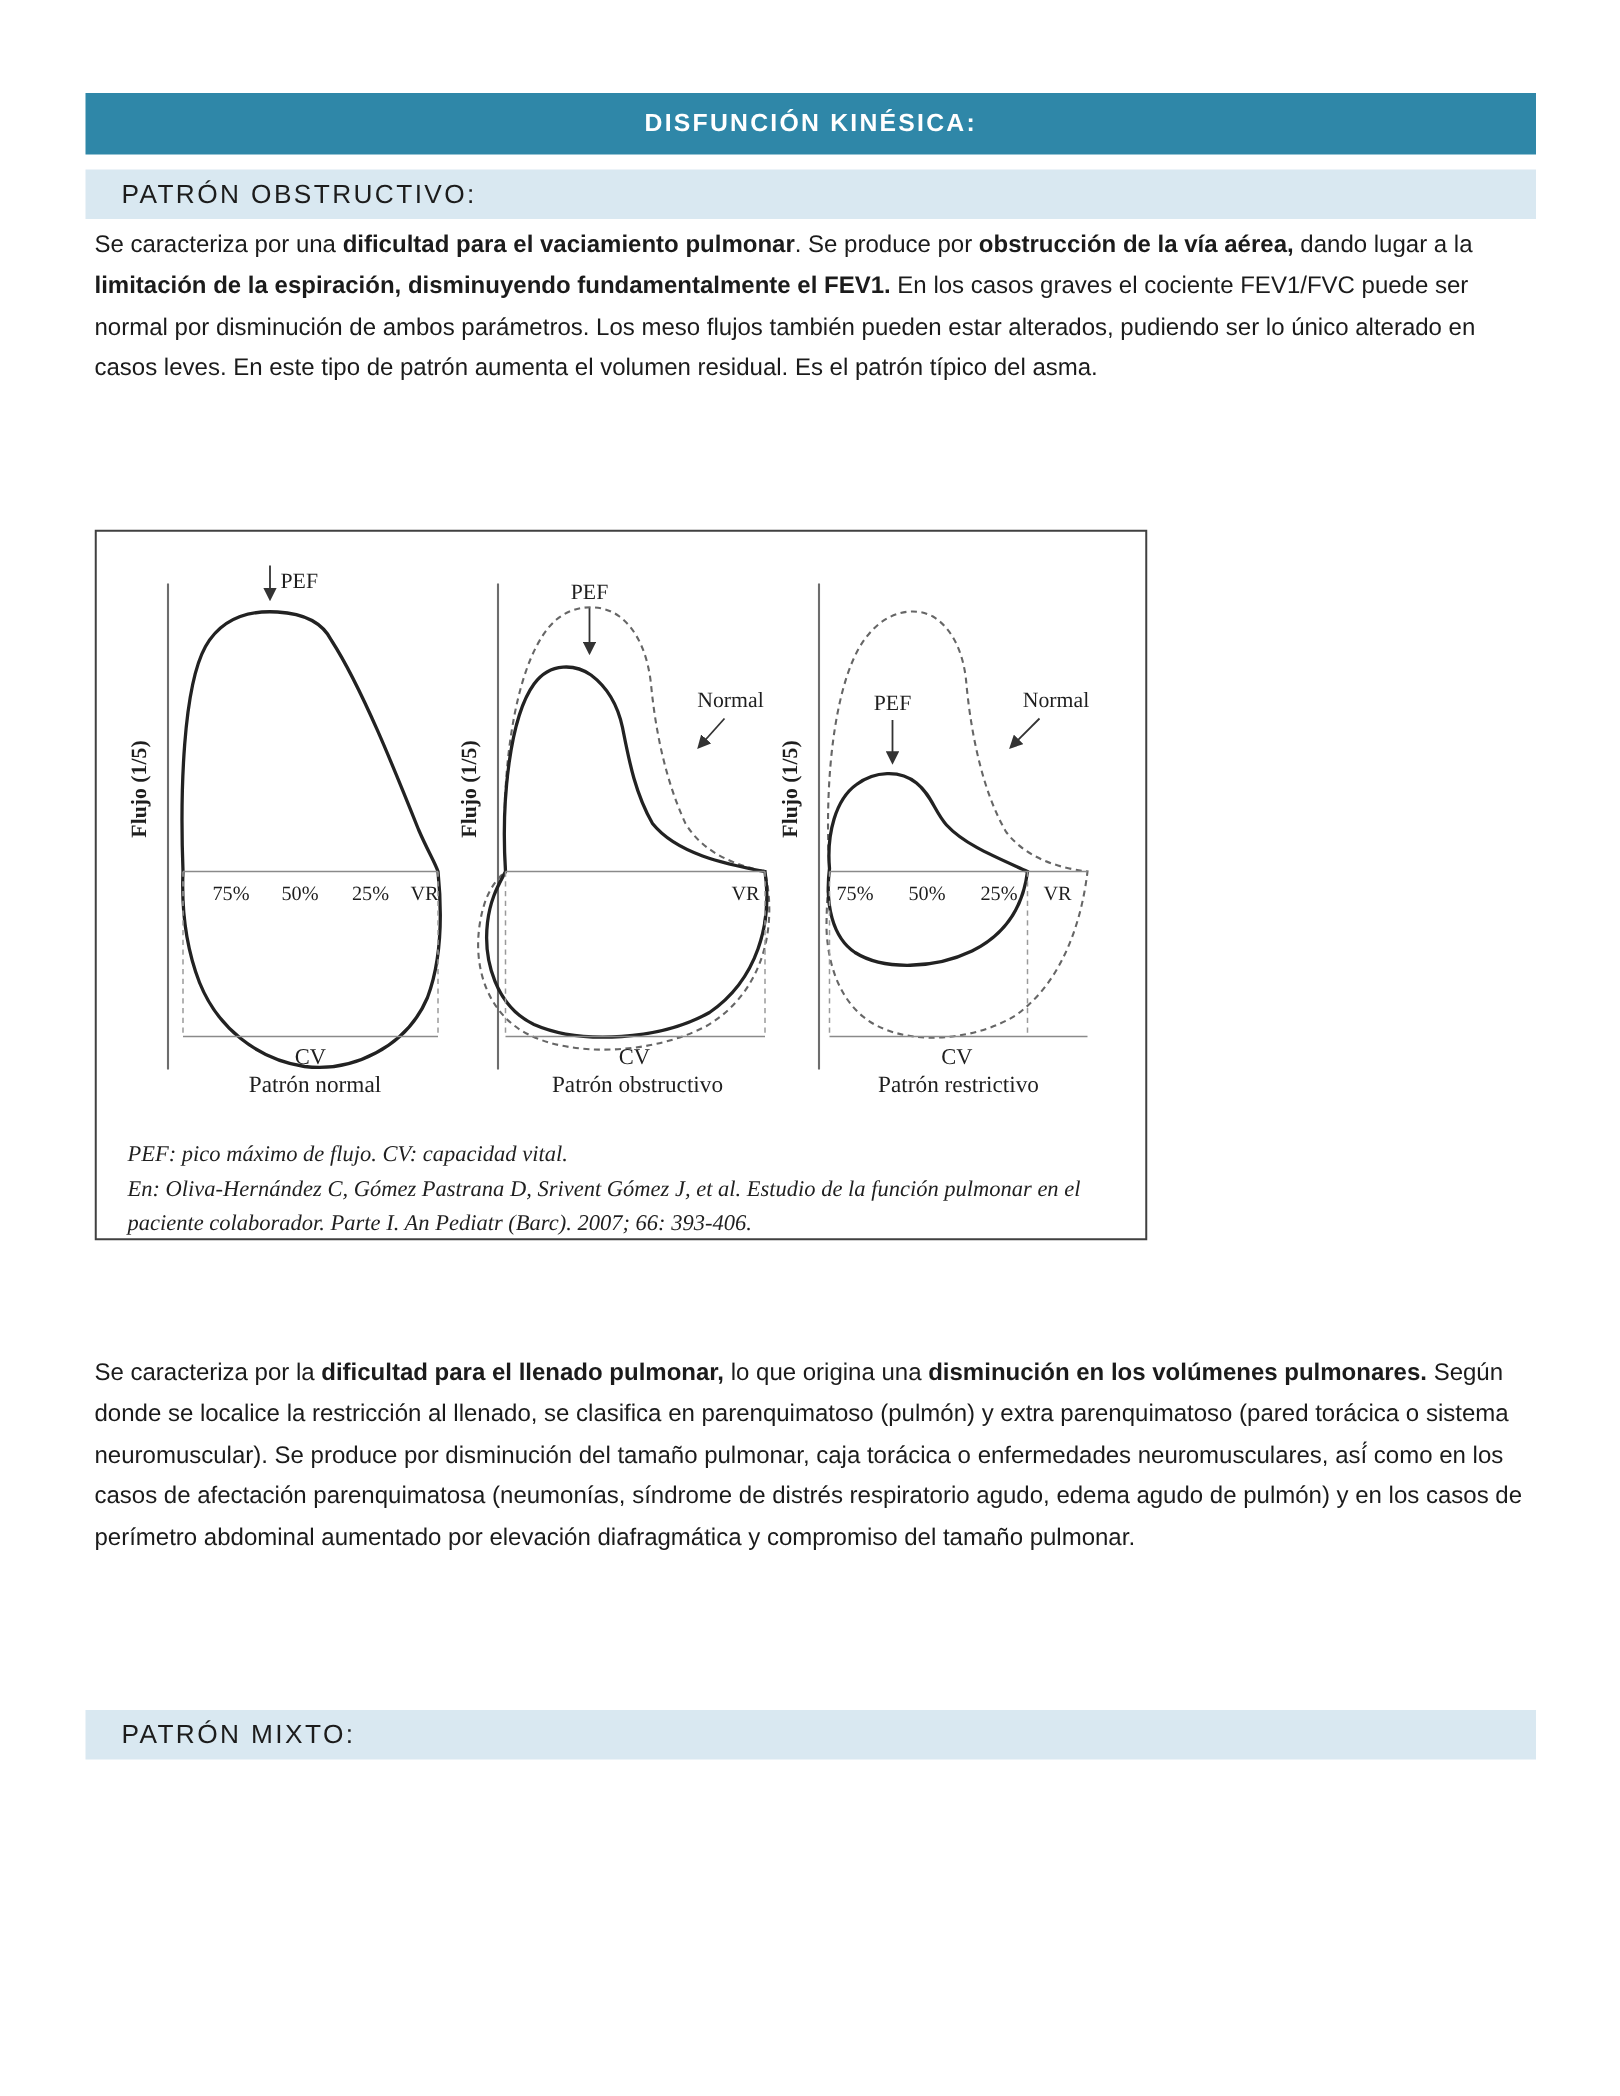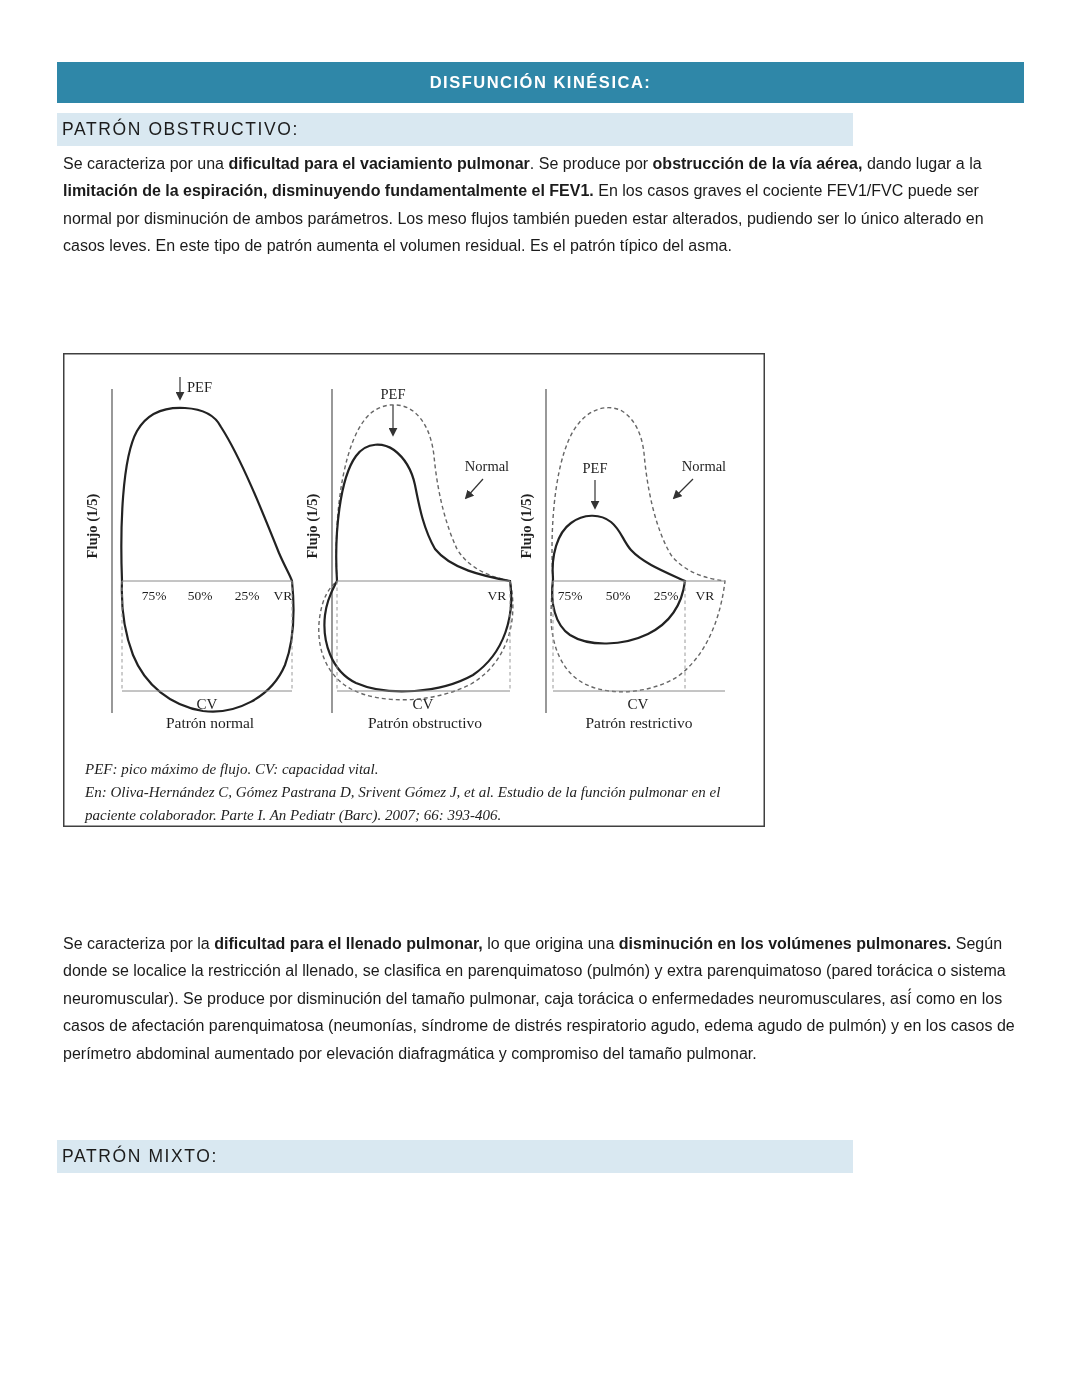--- a/index.html
+++ b/index.html
@@ -6,32 +6,32 @@
   .page{
     position:relative;width:1080px;height:1397px;background:#ffffff;
     font-family:"Liberation Sans",sans-serif;color:#1b1b1b;overflow:hidden;
   }
   .title-bar{
     position:absolute;left:57px;top:62px;width:967px;height:41px;
     background:#2f87a8;color:#ffffff;display:flex;align-items:center;justify-content:center;
     font-weight:bold;font-size:16.5px;letter-spacing:1.5px;
   }
   .sec-bar{
-    position:absolute;left:57px;width:796px;height:33px;background:#d9e8f1;
-    display:flex;align-items:center;padding-left:5px;box-sizing:border-box;
+    position:absolute;left:57px;width:967px;height:33px;background:#d9e8f1;
+    display:flex;align-items:center;padding-left:24px;box-sizing:border-box;
     font-size:17.5px;letter-spacing:1.6px;color:#1c1c1c;font-weight:normal;
   }
   #bar-obstructivo{top:113px;}
   #bar-restrictivo{top:851px;}
   #bar-mixto{top:1140px;}
   .para{
     position:absolute;left:63px;width:958px;font-size:16px;line-height:27.4px;color:#1b1b1b;
   }
   #para-obstructivo{top:134px;}
-  #para-restrictivo{top:914px;}
+  #para-restrictivo{top:886px;}
   #para-mixto{top:1174px;}
   .para strong{font-weight:bold;}
   .figure-wrap{position:absolute;left:63px;top:353px;width:702px;height:474px;}
   .fig-serif{font-family:"Liberation Serif",serif;fill:#1f1f1f;}
   .fig-ylabel{font-size:14.5px;font-weight:bold;}
   .fig-small{font-size:13.5px;}
   .fig-lab{font-size:14.5px;}
   .fig-cv{font-size:15px;}
   .fig-cap{font-size:15.5px;}
   .fig-caption{font-size:15px;font-style:italic;}

